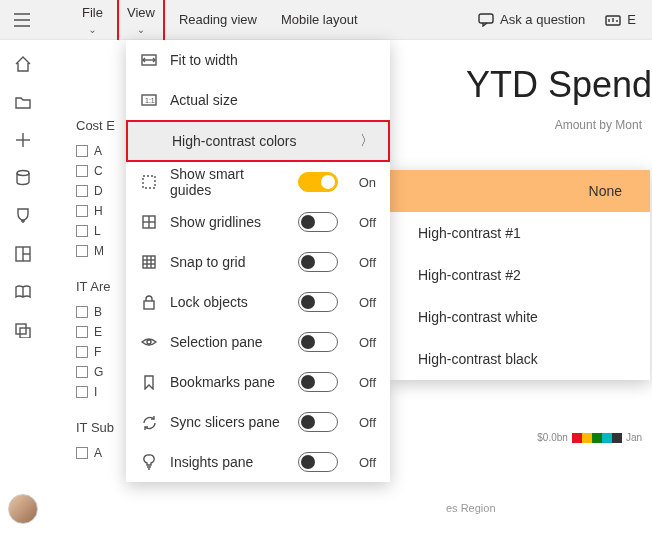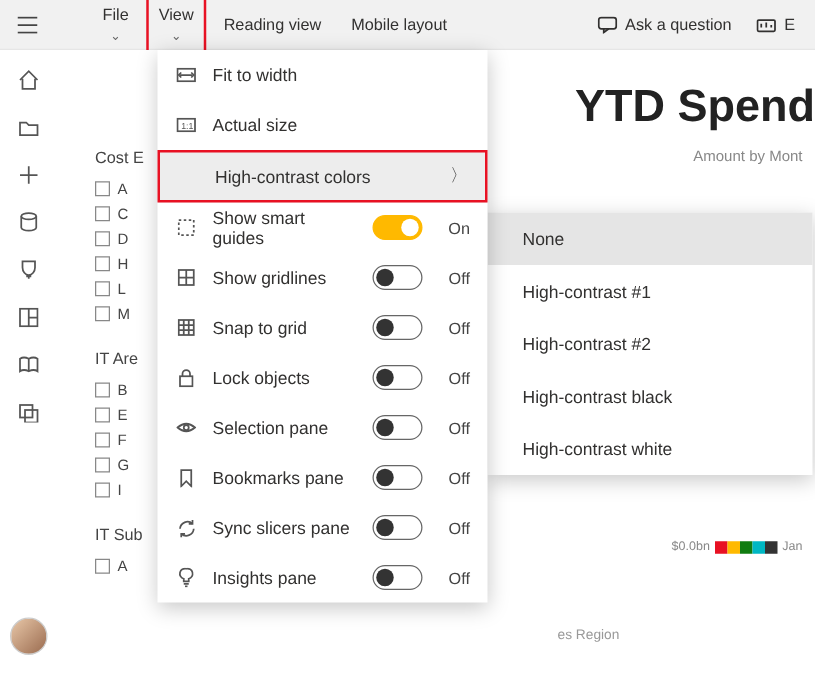--- a/index.html
+++ b/index.html
@@ -11,21 +11,21 @@
   .topitem.highlight { border: 2px solid #e81123; padding: 8px 8px; }
   .chev { font-size: 10px; color: #666; }
   .spacer { flex: 1; }
   .topicon { display: flex; align-items: flex-end; gap: 6px; font-size: 13px; color: #323130; padding: 6px 8px; }
 
   .leftrail { position: absolute; left: 0; top: 40px; width: 46px; bottom: 0; background: #fff; display: flex; flex-direction: column; align-items: center; gap: 18px; padding-top: 14px; }
   .leftrail .ric { width: 20px; height: 20px; color: #555; display:flex; align-items:center; justify-content:center; }
   .avatar { width: 30px; height: 30px; border-radius: 50%; margin-top: auto; margin-bottom: 14px; background: linear-gradient(135deg,#e8c7a8,#9a6b4f); border:1px solid #ccc; }
 
   .canvas { position: absolute; left: 46px; top: 40px; right: 0; bottom: 0; background: #fff; padding: 20px 0 0 30px; overflow:hidden; }
-  .title { font-size: 36px; font-weight: 700; color: #222; position: absolute; right: 0; top: 24px; white-space: nowrap; }
+  .title { font-size: 36px; font-weight: 400; color: #222; position: absolute; right: 0; top: 24px; white-space: nowrap; }
   .subtitle { font-size: 12px; color: #888; position:absolute; right:10px; top:78px; white-space:nowrap; }
 
   .slicerhdr { font-size: 13px; color: #444; margin-top: 58px; }
   .slicerlist { margin-top: 8px; }
   .slicerlist .row { display: flex; align-items: center; gap: 6px; font-size: 12px; color: #444; height: 20px; }
   .cb { width: 12px; height: 12px; border:1px solid #888; }
 
   .menu { position: absolute; left: 126px; top: 40px; width: 264px; background: #fff; box-shadow: 0 4px 16px rgba(0,0,0,0.22); z-index: 20; }
   .mitem { display:flex; align-items:center; height: 40px; padding: 0 14px; font-size: 14px; color: #323130; gap: 12px; cursor:pointer; }
   .mitem .mic { width: 18px; display:flex; align-items:center; justify-content:center; color:#555; }
@@ -33,21 +33,21 @@
   .mitem .state { font-size: 13px; color:#444; width:26px; text-align:right; }
   .mitem.sel { background: #ededed; }
   .mitem.highlight { border: 2px solid #e81123; height: 42px; }
   .toggle { width: 40px; height: 20px; border-radius: 10px; border:1px solid #666; position:relative; background:#fff; }
   .toggle .knob { width:14px; height:14px; border-radius:50%; background:#333; position:absolute; top:2px; left:2px; }
   .toggle.on { background:#ffb900; border-color:#ffb900; }
   .toggle.on .knob { background:#fff; left:22px; }
 
   .submenu { position:absolute; left:390px; top:170px; width:260px; background:#fff; box-shadow: 0 4px 16px rgba(0,0,0,0.22); z-index:19; }
   .sitem { height: 42px; display:flex; align-items:center; padding: 0 28px; font-size: 14px; color:#323130; cursor:pointer; }
-  .sitem.sel { background:#e5e5e5; }
+  .sitem.sel { background:#fdba74;justify-content:flex-end; }
 
   .chartleg { position:absolute; right:10px; top:392px; font-size:10px; color:#888; display:flex; flex-direction:row; align-items:flex-end; gap:4px; }
   .swatches { display:flex; gap:0; }
   .swatches span { width:10px; height:10px; display:block; }
   .region { position:absolute; left:400px; top:462px; font-size:11px; color:#999; }
 
   svg { stroke: currentColor; fill: none; stroke-width: 1.4; }
 </style>
 </head>
 <body>
@@ -358,18 +358,18 @@
   <div class="sitem sel">
       <span>None</span>
     </div>
   <div class="sitem">
       <span>High-contrast #1</span>
     </div>
   <div class="sitem">
       <span>High-contrast #2</span>
     </div>
   <div class="sitem">
+      <span>High-contrast white</span>
+    </div>
+  <div class="sitem">
       <span>High-contrast black</span>
     </div>
-  <div class="sitem">
-      <span>High-contrast white</span>
-    </div>
 </div>
 
 </body></html>

